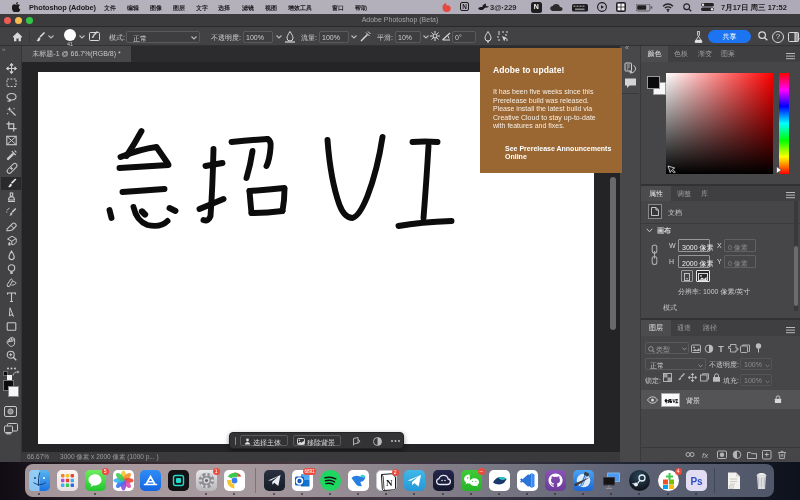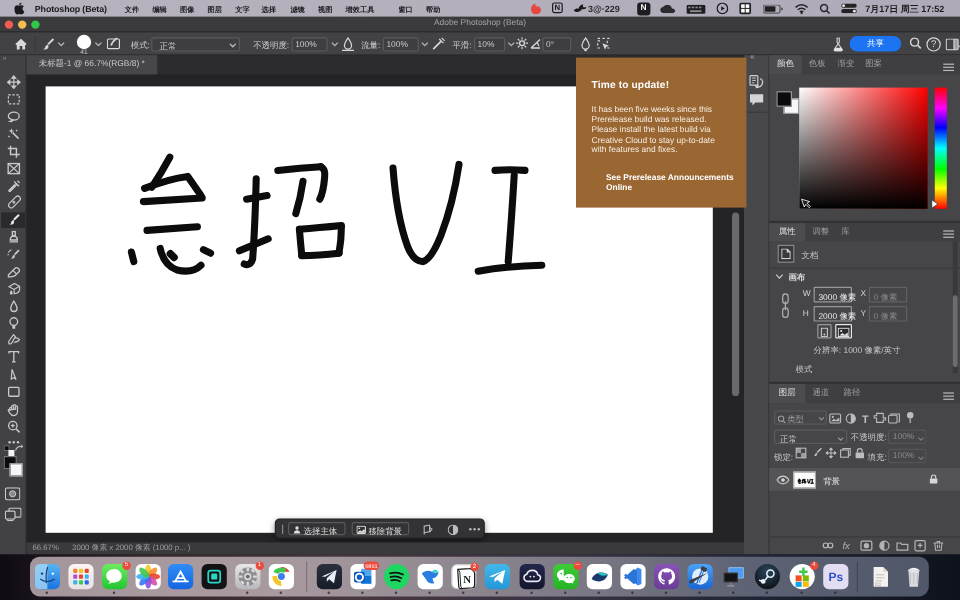--- a/index.html
+++ b/index.html
@@ -5,21 +5,21 @@
 html,body{width:800px;height:500px;overflow:hidden;background:#232325;font-family:"Liberation Sans",sans-serif}
 .ab{position:absolute}
 svg{display:block}
 </style></head>
 <body>
 
 <div class="ab" id="menubar" style="left:0;top:0;width:800px;height:14px;background:linear-gradient(90deg,#b6b2be,#b3afbb 50%,#aeaab8);color:#1b1b1d;font-size:8px;">
   <svg class="ab" style="left:12px;top:2px" width="9" height="10" viewBox="0 0 18 20">
       <path fill="#1b1b1d" d="M13.5 10.6c0-2.6 2.1-3.8 2.2-3.9-1.2-1.8-3.1-2-3.7-2-1.6-.2-3.1.9-3.9.9-.8 0-2-.9-3.4-.9C3 4.8 1.4 5.8.5 7.4c-1.9 3.2-.5 8 1.3 10.6.9 1.3 1.9 2.7 3.3 2.7 1.3-.1 1.8-.9 3.4-.9 1.6 0 2 .9 3.4.8 1.4 0 2.3-1.3 3.2-2.6 1-1.5 1.4-2.9 1.4-3-.1 0-2.9-1.1-3-4.4zM10.9 3.1c.7-.9 1.2-2.1 1.1-3.1-1 0-2.3.7-3 1.6-.7.8-1.3 2-1.1 3.1 1.1.1 2.3-.6 3-1.6z"></path>
     </svg>
-  <b class="ab" style="left:29px;top:3px;font-size:7.4px;letter-spacing:-0.1px">Photoshop (Beta)</b>
+  <b class="ab" style="left:29px;top:3px;font-size:7.4px;letter-spacing:-0.1px">Photoshop (Adobe)</b>
   <span class="ab mi" style="left:104px">文件</span>
     <span class="ab mi" style="left:127px">编辑</span>
     <span class="ab mi" style="left:150px">图像</span>
     <span class="ab mi" style="left:173px">图层</span>
     <span class="ab mi" style="left:196px">文字</span>
     <span class="ab mi" style="left:218px">选择</span>
     <span class="ab mi" style="left:242px">滤镜</span>
     <span class="ab mi" style="left:265px">视图</span>
     <span class="ab mi" style="left:288px">增效工具</span>
     <span class="ab mi" style="left:332px">窗口</span>
@@ -578,21 +578,21 @@
 .hamb{width:9px;height:1.2px;background:#b9b9bb;box-shadow:0 2.6px 0 #b9b9bb,0 5.2px 0 #b9b9bb}
 .wbox{width:32px;height:13px;border:1px solid #98989a;border-radius:1px;font-size:7px}
 .wbox span{position:absolute;left:3px;top:2.5px;white-space:nowrap}
 .dimbox{border-color:#606062;color:#88888a}
 svg.li{width:10px;height:10px;overflow:visible}
 svg.lk{width:9px;height:9px;overflow:visible}
 svg.bi{width:10px;height:9.5px;overflow:visible}
 </style>
 
 <div class="ab" id="notif" style="left:480px;top:48px;width:142px;height:125px;background:#9a6733;color:#fff;">
-  <b class="ab" style="left:13px;top:17px;font-size:8.5px;letter-spacing:0.1px">Time to update!</b>
+  <b class="ab" style="left:13px;top:17px;font-size:8.5px;letter-spacing:0.1px">Adobe to update!</b>
   <div class="ab" style="left:13px;top:40px;width:130px;font-size:7px;line-height:8.6px;color:#f6ede2;white-space:nowrap">It has been five weeks since this<br>Prerelease build was released.<br>Please install the latest build via<br>Creative Cloud to stay up-to-date<br>with features and fixes.</div>
   <b class="ab" style="left:25px;top:96.5px;width:110px;font-size:7px;line-height:8.3px;white-space:nowrap">See Prerelease Announcements<br>Online</b>
 </div>
 
 <div class="ab" id="desktop" style="left:0;top:462px;width:800px;height:38px;background:linear-gradient(90deg,#100c14,#35272e 16%,#473740 36%,#3a3443 58%,#1f2433 80%,#0e121c);">
   <div class="ab" id="dock" style="left:25px;top:2px;width:749px;height:33px;border-radius:8px;background:linear-gradient(90deg,rgba(198,183,186,.8),rgba(193,180,184,.8) 28%,rgba(152,148,157,.78) 55%,rgba(112,118,136,.76) 80%,rgba(100,108,128,.76));">
     <div class="di" style="left:4px;background:linear-gradient(180deg,#58b5f0,#1b72e2)">
         <svg viewBox="0 0 21 21">
           <path d="M10.5 0H4a4 4 0 0 0-4 4v13a4 4 0 0 0 4 4h6.5z" fill="#9fd2f5" opacity="0.85"></path>
           <path d="M10.8 2.5c-1.2 3-1.6 8-1.2 13.5" stroke="#15407e" stroke-width="1" fill="none"></path>

